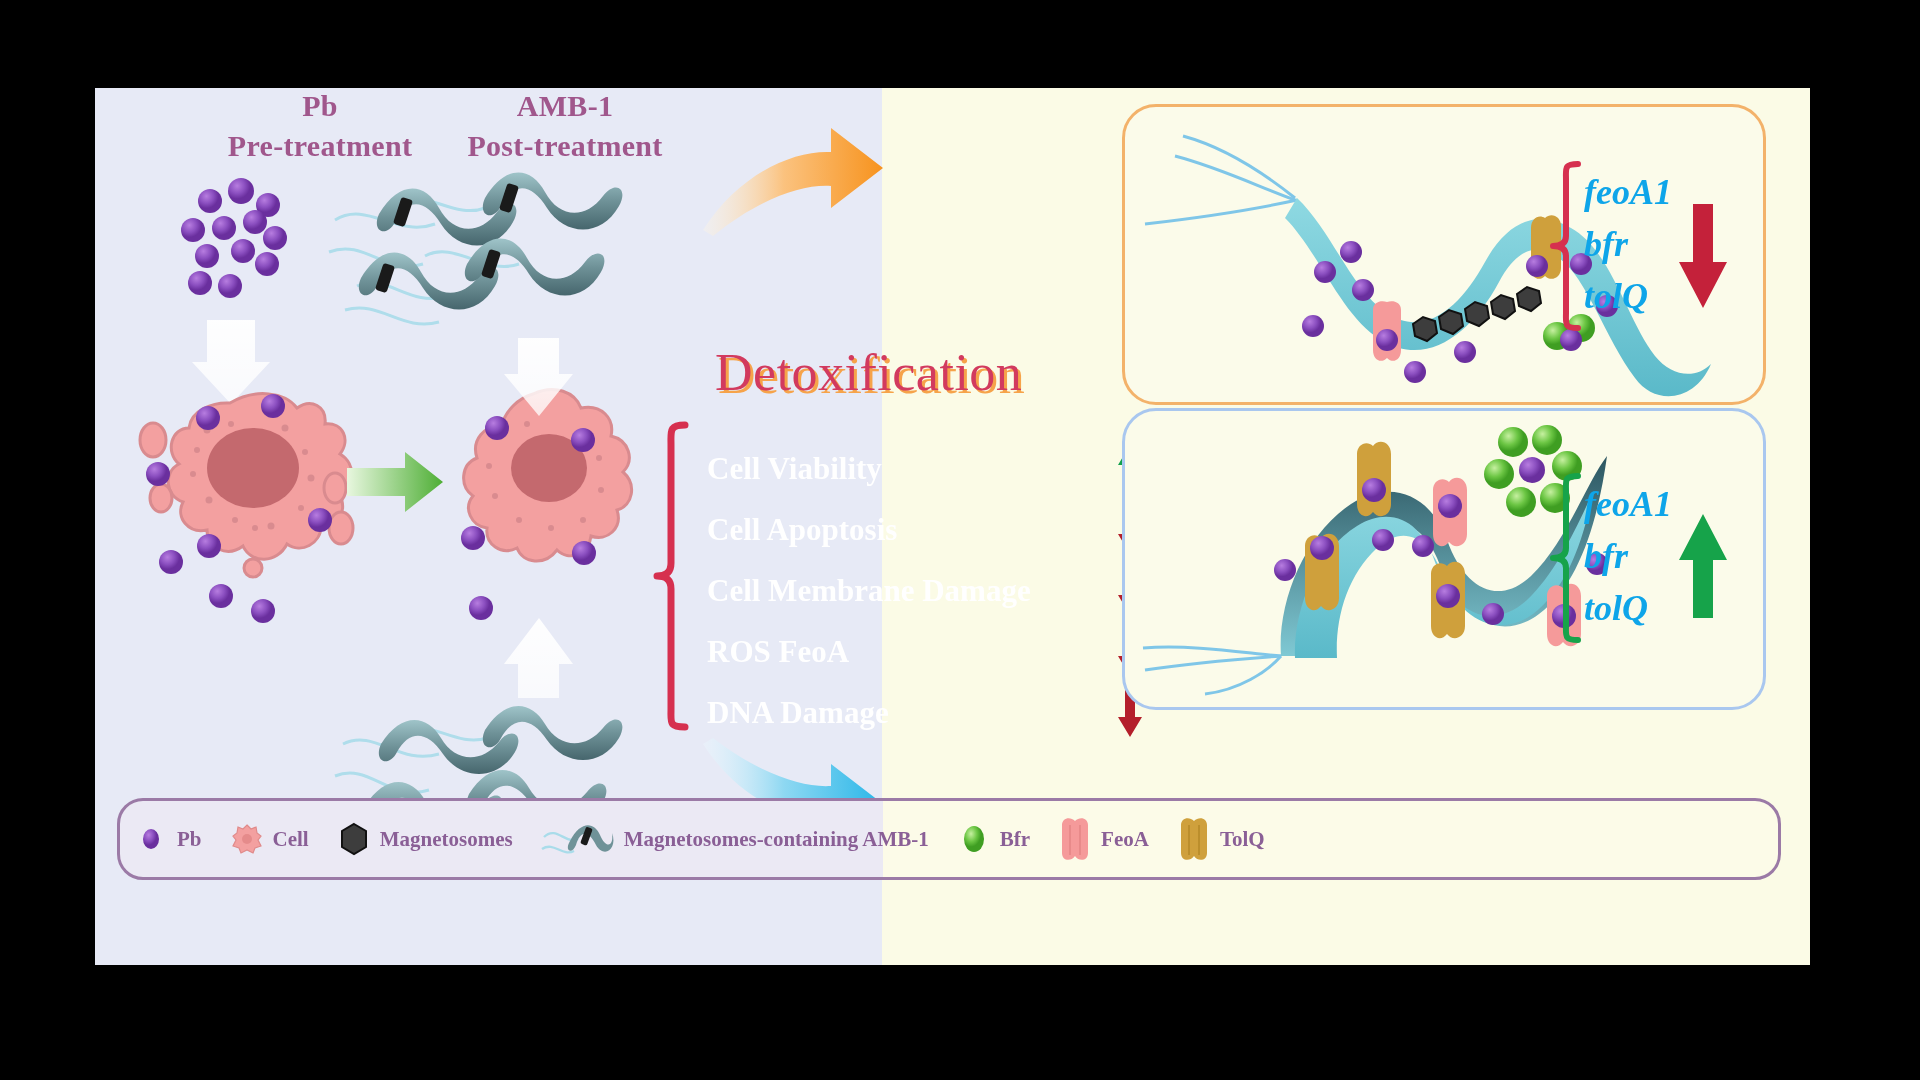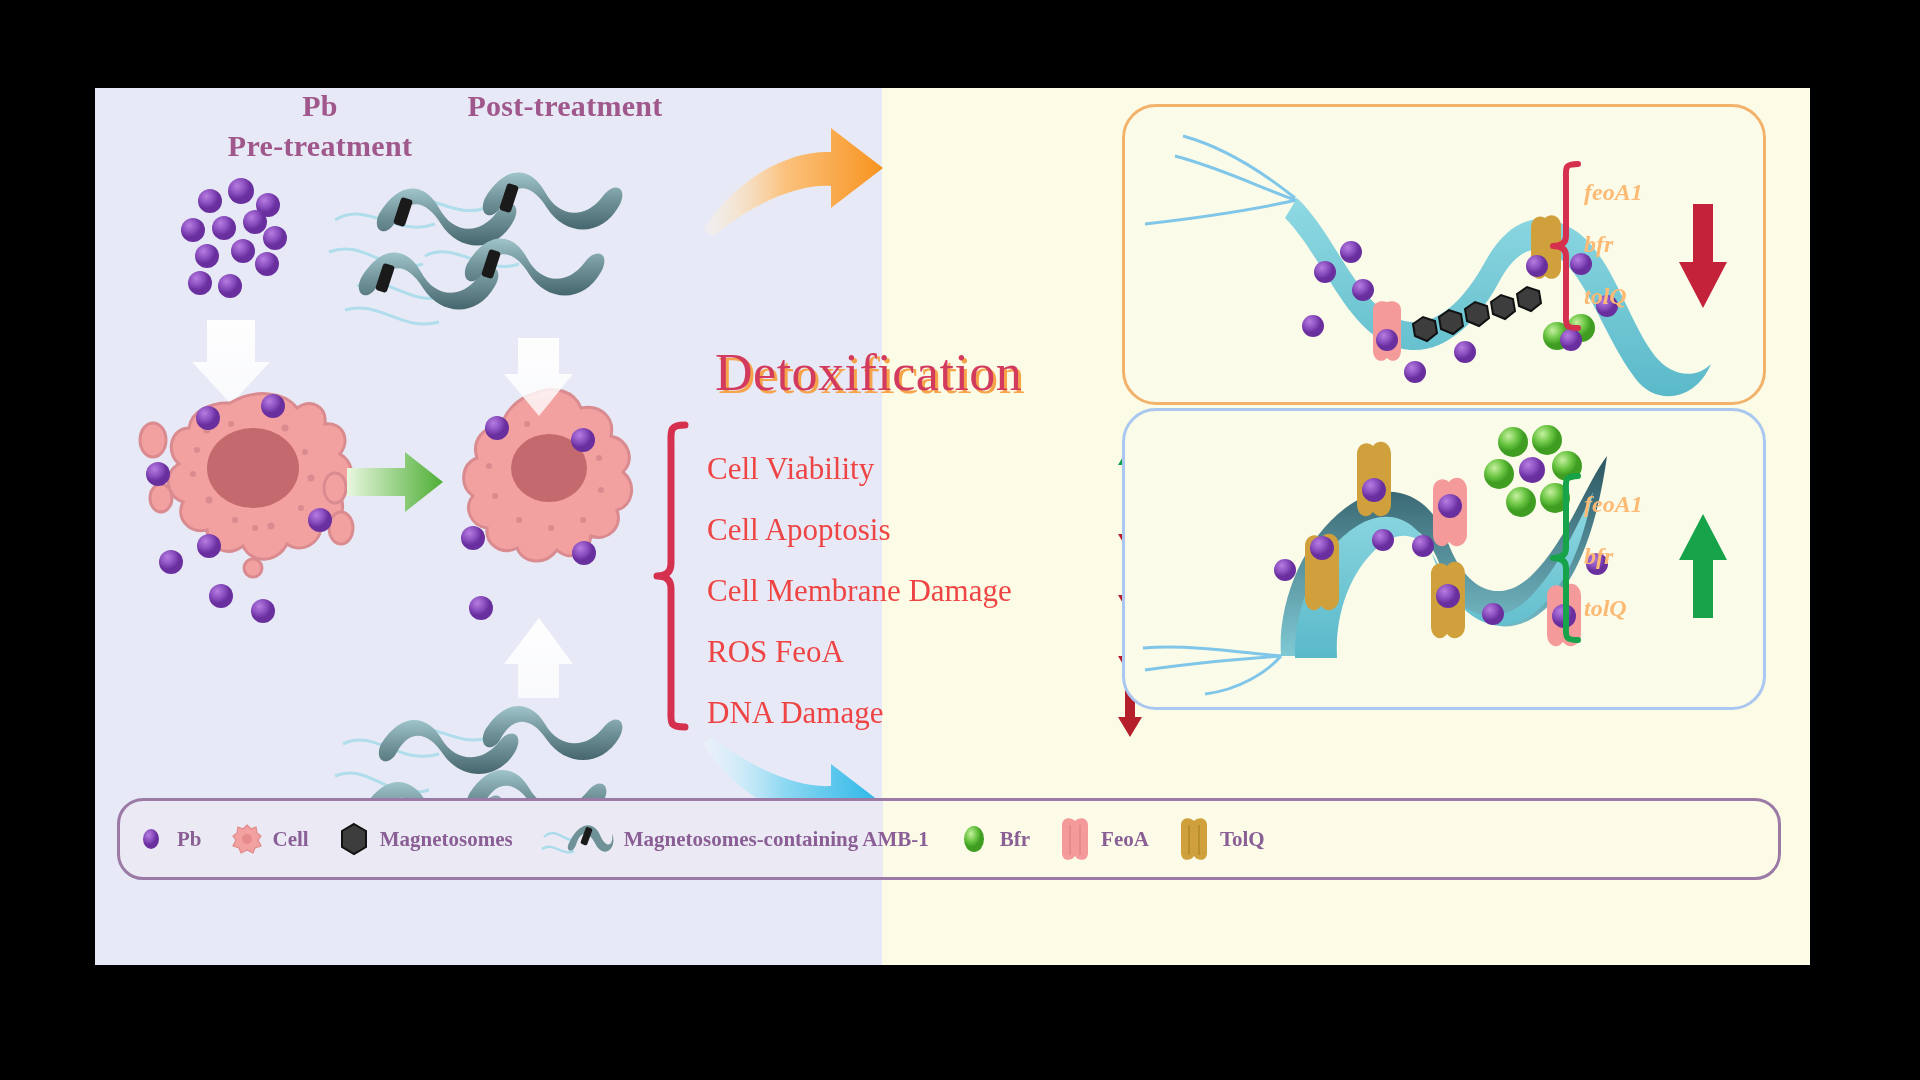--- a/index.html
+++ b/index.html
@@ -17,37 +17,37 @@
   #hdr-pb{left:110px;top:-2px;width:230px;}
   #hdr-amb{left:340px;top:-2px;width:260px;}
 
   
   #detox{position:absolute;left:620px;top:255px;font-size:52px;font-weight:normal;color:#d23a5e;
          text-shadow:3px 3px 0 #f6a34a;letter-spacing:.5px;white-space:nowrap;}
 
   
   #effects{position:absolute;left:612px;top:350px;width:330px;}
   .effect-row{height:61px;display:flex;align-items:center;}
-  .effect-label{font-size:31px;font-weight:normal;color:#ef4444;white-space:nowrap;}
+  .effect-label{font-size:31px;font-weight:bold;color:#ffffff;white-space:nowrap;}
 
   
   #brace-effects{position:absolute;left:560px;top:333px;width:34px;height:310px;}
 
   
   #arrcol{position:absolute;left:1005px;top:350px;width:60px;}
   .arr-cell{height:61px;display:flex;align-items:center;justify-content:center;}
 
   
   .panel{position:absolute;border-radius:34px;box-sizing:border-box;background:#fbfbea;}
   #panel-top{left:1027px;top:16px;width:644px;height:301px;border:3px solid #f3b26a;}
   #panel-bot{left:1027px;top:320px;width:644px;height:302px;border:3px solid #a9c7ef;}
 
   
   .genes{position:absolute;width:150px;}
-  .gene{font-style:italic;font-weight:bold;font-size:24px;color:#fdba74;height:52px;line-height:52px;padding-left:34px;}
+  .gene{font-style:italic;font-weight:bold;font-size:36px;color:#0ea5e9;height:52px;line-height:52px;padding-left:34px;}
   #genes-top{left:1455px;top:78px;}
   #genes-bot{left:1455px;top:390px;}
 
   
   #legend{position:absolute;left:22px;top:710px;width:1664px;height:82px;
           border:3px solid #9b7aa6;border-radius:26px;box-sizing:border-box;
           display:flex;align-items:center;background:linear-gradient(90deg,#ebe9f4 0%,#ebe9f4 46%,#fcfbe8 46%,#fcfbe8 100%);}
   .leg-item{display:flex;align-items:center;gap:9px;padding:0 14px;}
   .leg-label{color:#8a5f96;font-weight:bold;font-size:21px;white-space:nowrap;}
   .leg-gfx{width:34px;height:44px;display:flex;align-items:center;justify-content:center;flex:none;}
@@ -62,20 +62,21 @@
   <div id="figure">
 
     <div class="bg-left"></div>
     <div class="bg-right"></div>
 
     <div class="hdr" id="hdr-pb">
       <div>Pb</div>
       <div>Pre-treatment</div>
     </div>
     <div class="hdr" id="hdr-amb">
+      <div>AMB-1</div>
       <div>Post-treatment</div>
     </div>
 
     <svg style="position:absolute;left:0;top:0;" width="800" height="720">
       <defs>
         <radialGradient id="pbG" cx="35%" cy="30%">
           <stop offset="0%" stop-color="#b77de0"></stop>
             <stop offset="60%" stop-color="#8b4fc0"></stop>
             <stop offset="100%" stop-color="#6a2f9e"></stop>
         </radialGradient>

